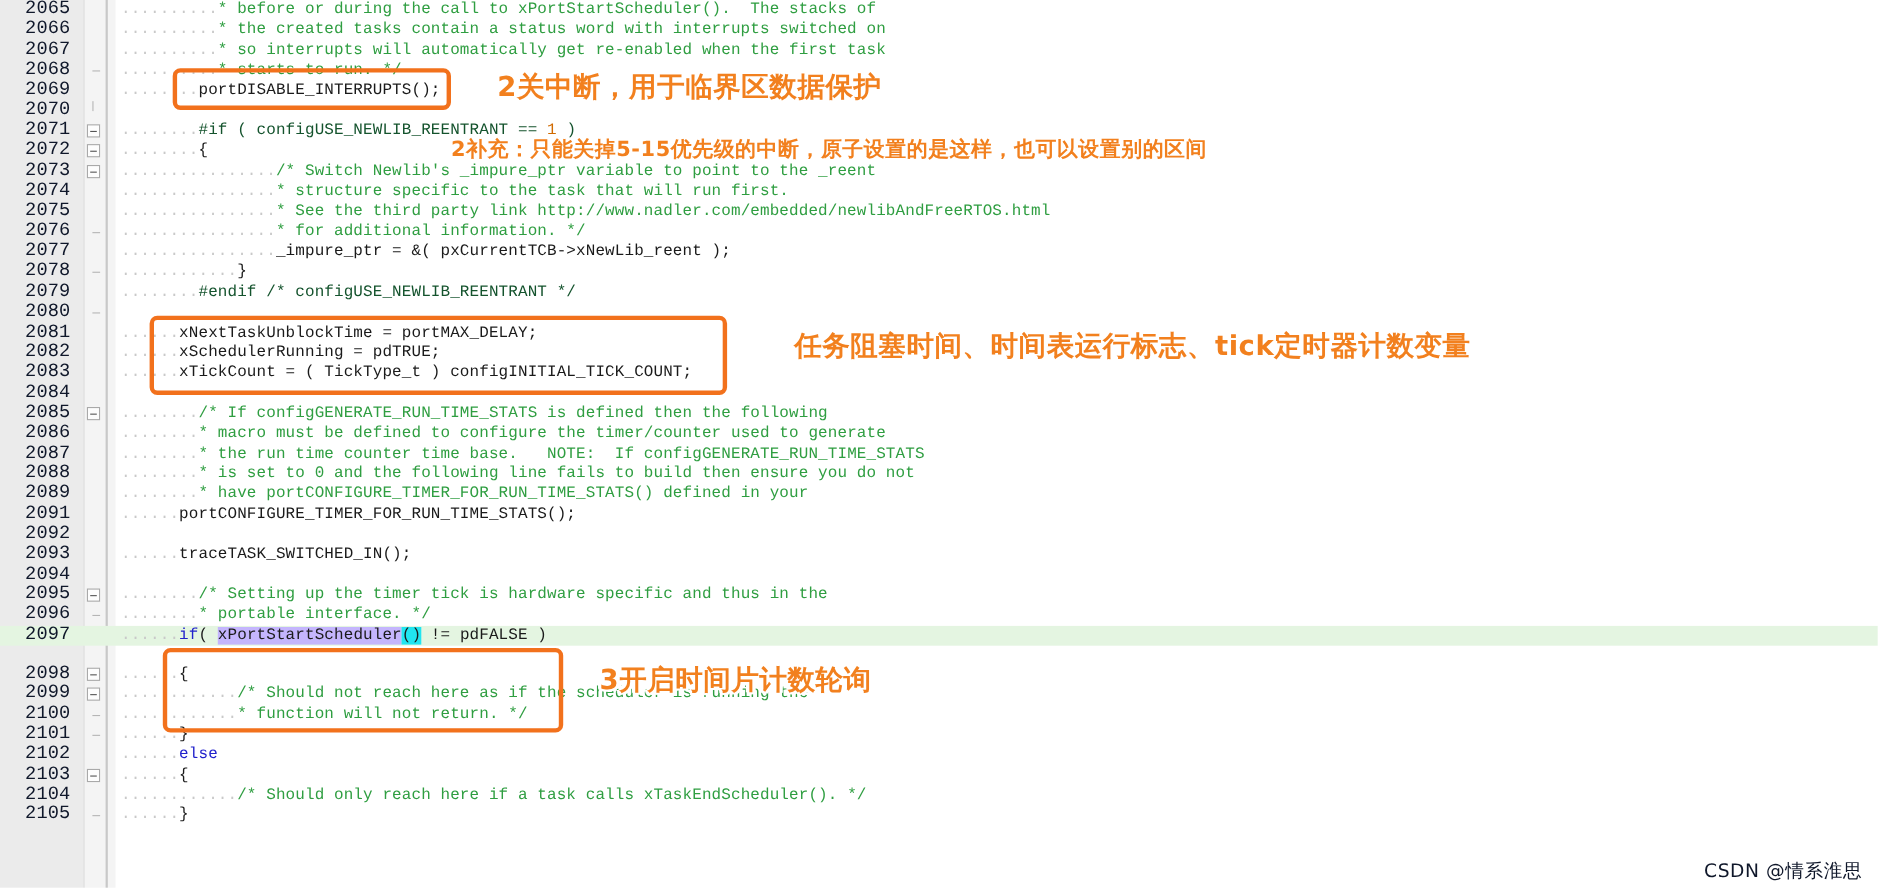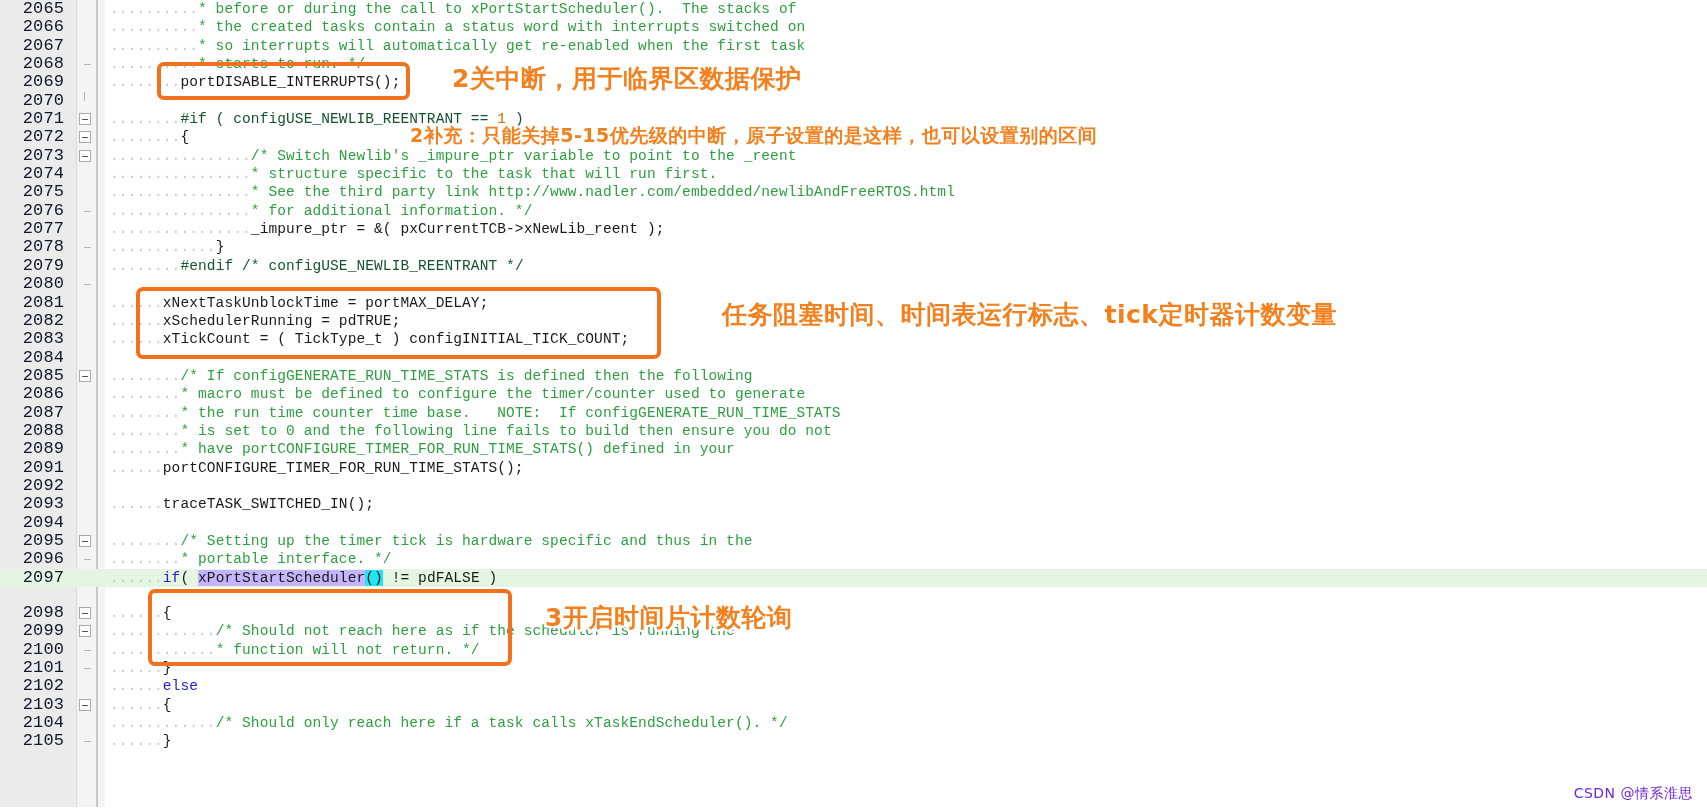--- a/index.html
+++ b/index.html
@@ -96,23 +96,23 @@
     text-shadow:
       -2px -2px 0 #fff,  2px -2px 0 #fff,
       -2px  2px 0 #fff,  2px  2px 0 #fff,
       -2px  0   0 #fff,  2px  0   0 #fff,
        0   -2px 0 #fff,  0    2px 0 #fff,
       -3px  0   0 #fff,  3px  0   0 #fff;
   }
   
   #watermark{
     position:absolute;right:14px;bottom:8px;
-    color:#6d28d9;
+    color:#0f172a;
     font-family:"DejaVu Sans","Liberation Sans",sans-serif;
-    font-size:14px;
+    font-size:17px;
     letter-spacing:0.5px;
   }
   
   #bottomfade{
     position:absolute;left:0;bottom:0;width:1707px;height:4px;
     background:#ffffff;
   }
 </style>
 </head>
 <body>

